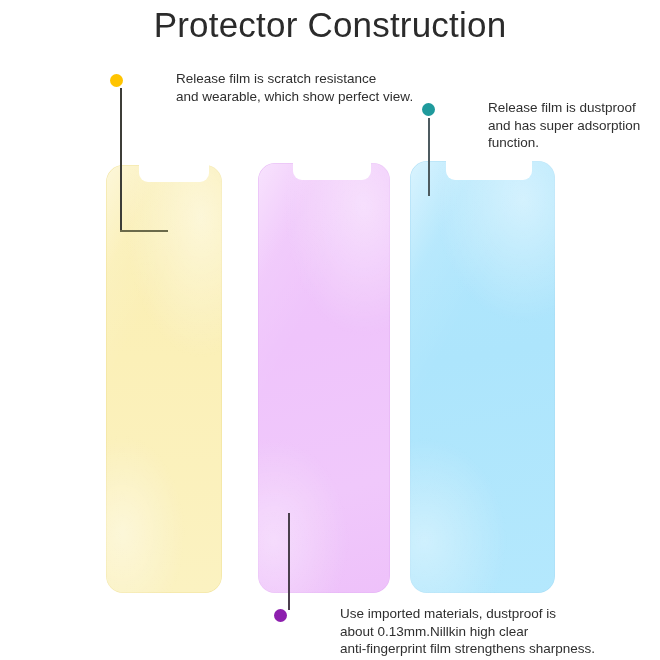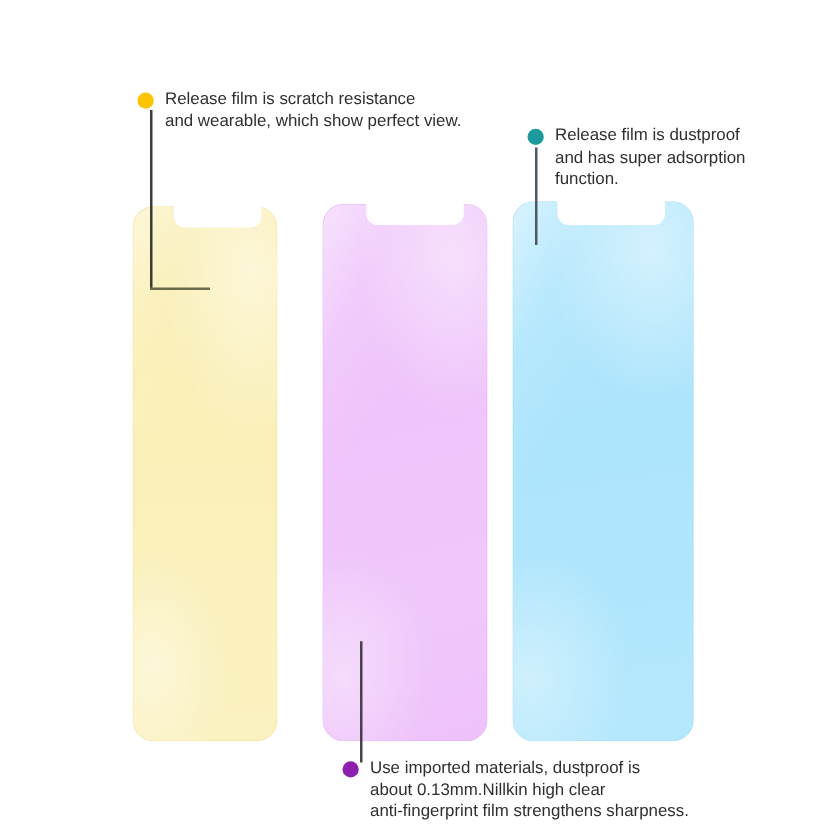--- a/index.html
+++ b/index.html
@@ -159,20 +159,21 @@
     height: 13px;
     border-radius: 50%;
   }
   .callout .text {
     position: absolute;
     font-family: "Liberation Sans", sans-serif;
     font-size: 13.5px;
     line-height: 17.5px;
     color: #2f2f2f;
     white-space: pre-line;
+    margin-left: 44px;
   }
 
   #callout-yellow { left: 110px; top: 72px; }
   #callout-yellow .dot { left: 0; top: 2px; background: #ffc400; }
   #callout-yellow .text { left: 22px; top: -2px; width: 300px; }
 
   #callout-teal { left: 422px; top: 101px; }
   #callout-teal .dot { left: 0; top: 2px; background: #1f9a9c; }
   #callout-teal .text { left: 22px; top: -2px; width: 230px; }
 
@@ -215,20 +216,21 @@
     width: 1.6px;
     height: 97px;
     background: #4a3f4c;
   }
 </style>
 </head>
 <body>
 
 <div class="stage">
 
+  <div class="title">Protector Construction</div>
 
   <div class="film" id="film-yellow">
     <div class="body"></div>
     <div class="sheen"></div>
     <div class="notch"></div>
   </div>
 
   <div class="film" id="film-pink">
     <div class="body"></div>
     <div class="sheen"></div>

